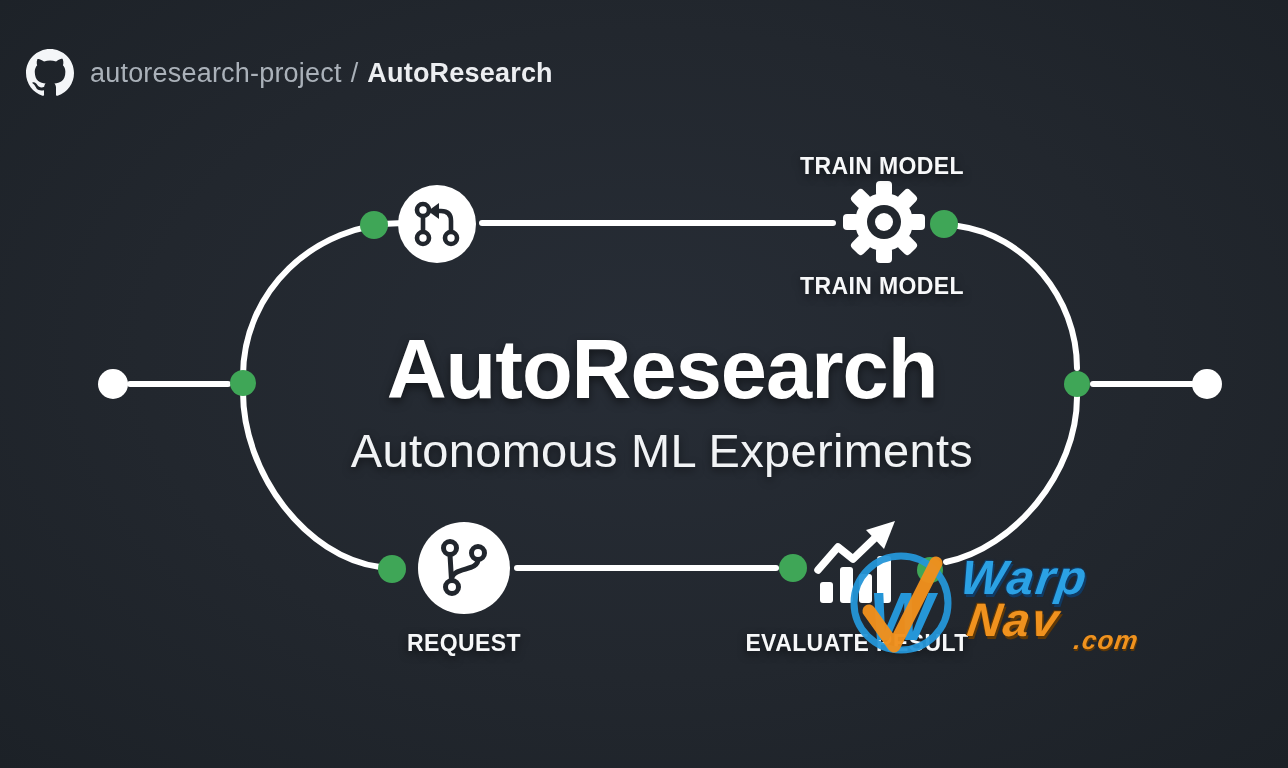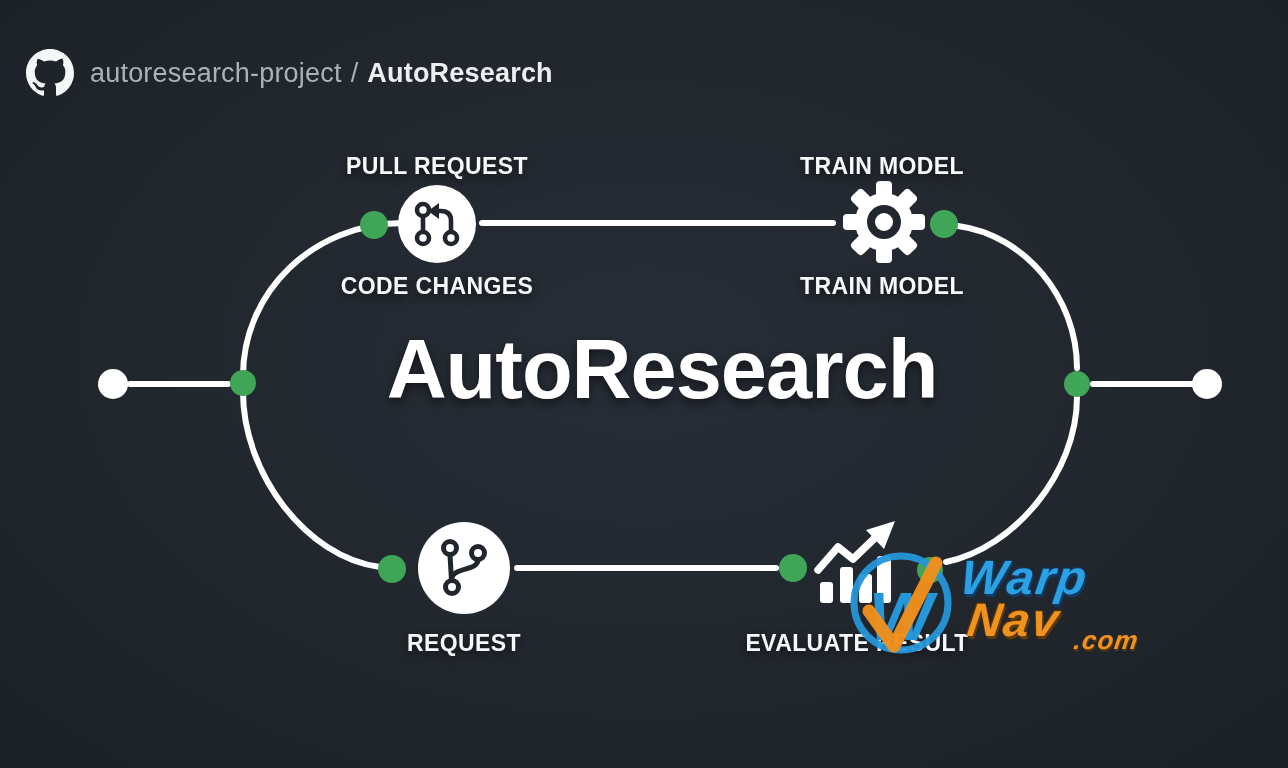--- a/index.html
+++ b/index.html
@@ -132,28 +132,27 @@
         <rect x="820" y="582" width="13" height="21" rx="3"></rect>
         <rect x="840" y="567" width="13" height="36" rx="3"></rect>
         <rect x="859" y="574" width="13" height="29" rx="3"></rect>
         <rect x="877" y="556" width="14" height="47" rx="3"></rect>
       </g>
       <path d="M818 570 L 838 547 L 853 559 L 878 535" stroke="#ffffff" stroke-width="7.5" fill="none" stroke-linecap="round" stroke-linejoin="round"></path>
       <polygon points="895,521 884,549 866,530" fill="#ffffff"></polygon>
     </g>
   </svg>
 
-  <div class="abs node-label" style="left:437px;top:155px">PULL REQUEST</div>
-  <div class="abs node-label" style="left:437px;top:275px">CODE CHANGES</div>
   <div class="abs node-label" style="left:882px;top:155px">TRAIN MODEL</div>
   <div class="abs node-label" style="left:882px;top:275px">TRAIN MODEL</div>
   <div class="abs node-label" style="left:464px;top:632px">REQUEST</div>
   <div class="abs node-label" style="left:857px;top:632px">EVALUATE RESULT</div>
 
   <div class="abs" id="main-title">AutoResearch</div>
+  <div class="abs" id="subtitle">Autonomous ML Experiments</div>
 
   <svg class="abs" style="left:840px;top:540px" width="130" height="130" viewBox="840 540 130 130">
     <circle cx="901" cy="603" r="47" fill="none" stroke="#2596d8" stroke-width="7" opacity="0.95"></circle>
     <text x="901" y="640" text-anchor="middle" font-family="Liberation Sans, sans-serif" font-size="68" font-weight="bold" font-style="italic" fill="#2596d8">W</text>
     <path d="M869 611 L 894 646 L 936 563" fill="none" stroke="#ef8f1d" stroke-width="13" stroke-linecap="round" stroke-linejoin="round" opacity="0.97"></path>
   </svg>
   <div class="abs wm" id="wm-warp">Warp</div>
   <div class="abs wm" id="wm-nav">Nav</div>
   <div class="abs wm" id="wm-com">.com</div>
 

